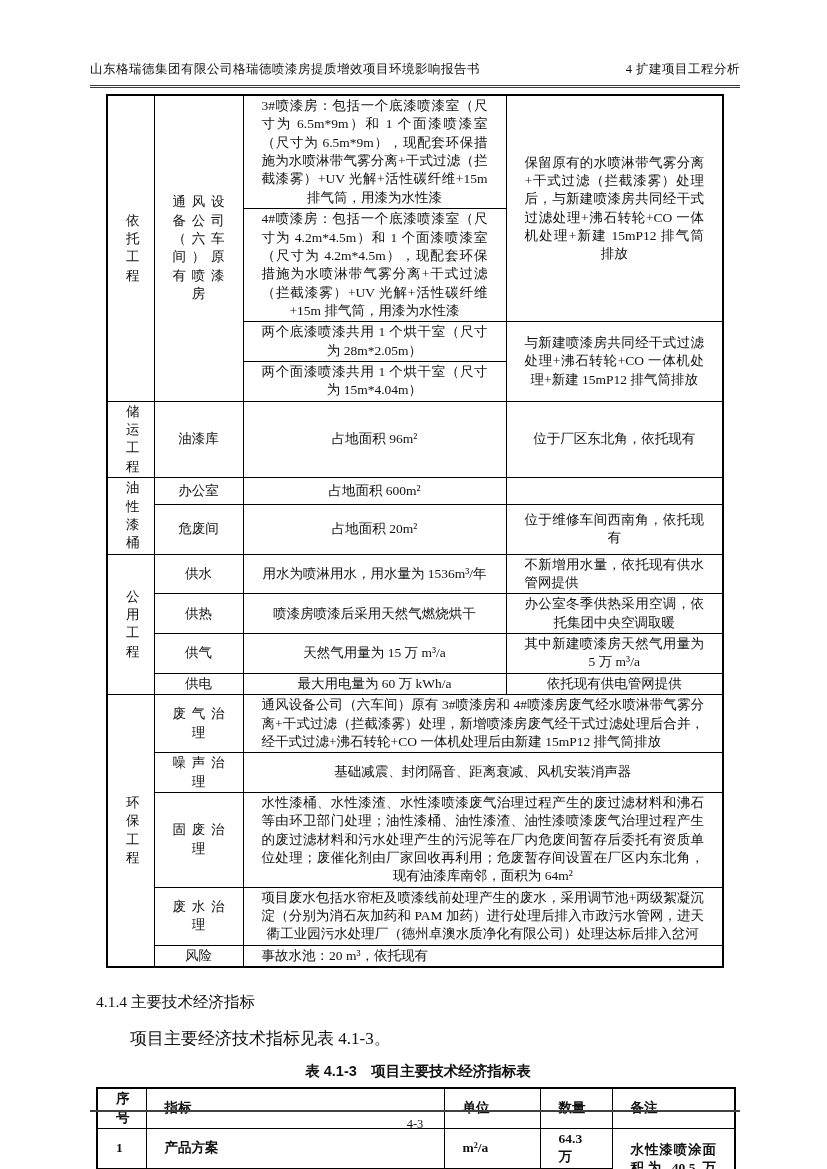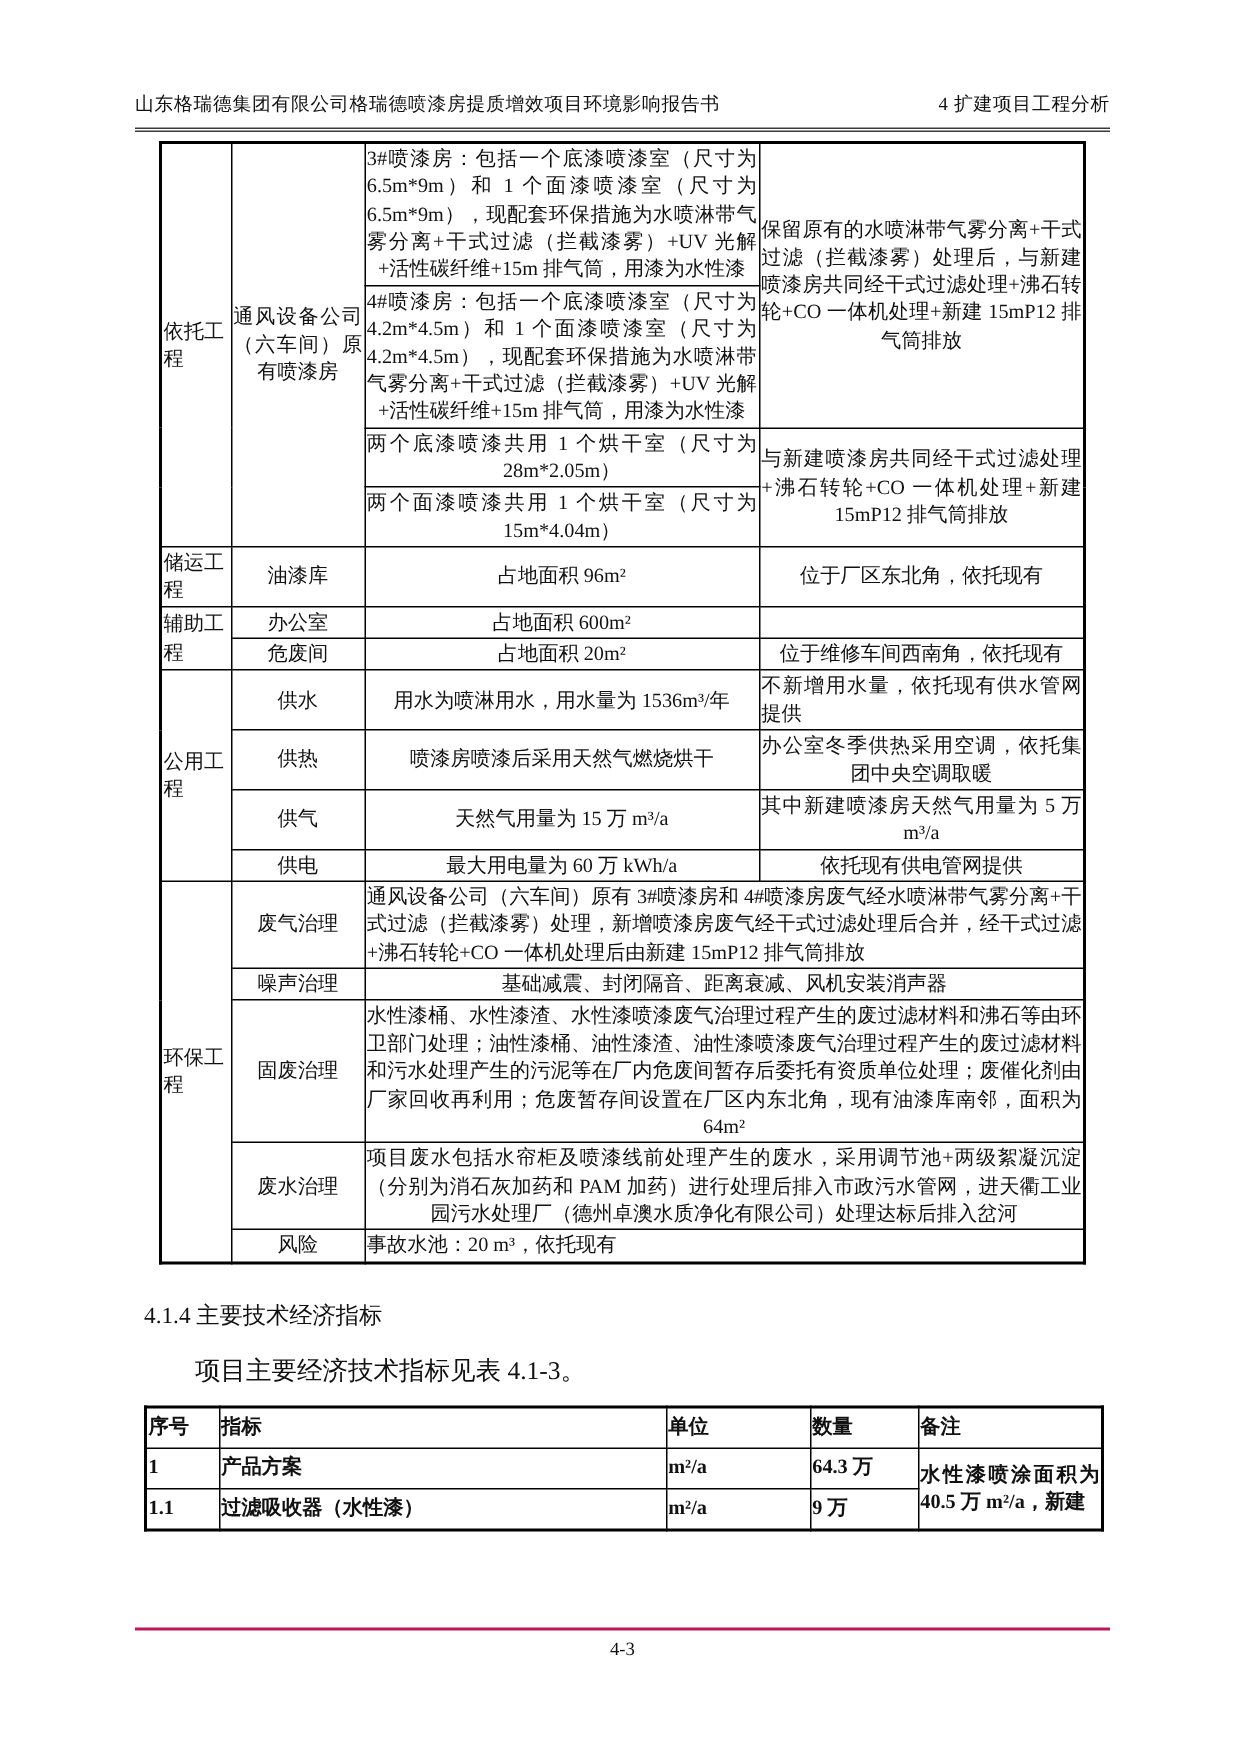--- a/index.html
+++ b/index.html
@@ -14,21 +14,21 @@
     display:flex;justify-content:space-between;align-items:flex-end;
     font-size:12.5px;letter-spacing:.5px;
     padding-bottom:7px;border-bottom:3px double #3a3a3a;
   }
   
   .content{position:absolute;top:94px;left:96px;width:644px;}
   table{border-collapse:collapse;table-layout:fixed;}
   td,th{
     border:1px solid #000;
     font-size:13.5px;line-height:1.36;
-    padding:1px 1px;word-break:break-word;
+    padding:1px 18px;word-break:break-word;
     font-weight:normal;
   }
   .t1{width:616px;margin-left:10px;border:2px solid #000;}
   .t1 col.c1{width:47px;}
   .t1 col.c2{width:89px;}
   .t1 col.c3{width:263px;}
   .t1 col.c4{width:217px;}
   .jc{text-align:justify;text-align-last:center;}
   .jl{text-align:justify;text-align-last:left;}
   .ctr{text-align:left;}
@@ -41,22 +41,22 @@
   }
   .t2{width:638px;border:2px solid #000;}
   .t2 col.c1{width:49px;}
   .t2 col.c2{width:298px;}
   .t2 col.c3{width:96px;}
   .t2 col.c4{width:72px;}
   .t2 col.c5{width:123px;}
   .t2 td{height:24px;font-weight:bold;}
   
   .ftr{
-    position:absolute;left:90px;top:1085px;width:650px;
-    border-top:2px solid #be185d;padding-top:5px;
+    position:absolute;left:90px;top:1110px;width:650px;
+    border-top:2px solid #404040;padding-top:5px;
     font-size:12.5px;
   }
   .ftr .pageno{position:absolute;left:0;right:0;text-align:center;top:5px;}
   .ftr .company{display:block;text-align:right;letter-spacing:1px;}
 </style>
 </head>
 <body>
 
 <div class="hdr">
   <span>山东格瑞德集团有限公司格瑞德喷漆房提质增效项目环境影响报告书</span>
@@ -91,21 +91,21 @@
       </tr>
 
       <tr>
         <td class="ctr">储运工程</td>
         <td class="jc">油漆库</td>
         <td class="jc">占地面积 96m²</td>
         <td class="jc">位于厂区东北角，依托现有</td>
       </tr>
 
       <tr>
-        <td class="ctr" rowspan="2">辅助工程</td>
+        <td class="ctr" rowspan="2">油性漆桶</td>
         <td class="jc">办公室</td>
         <td class="jc">占地面积 600m²</td>
         <td class="jc"></td>
       </tr>
       <tr>
         <td class="jc">危废间</td>
         <td class="jc">占地面积 20m²</td>
         <td class="jc">位于维修车间西南角，依托现有</td>
       </tr>
 
@@ -150,20 +150,21 @@
       </tr>
       <tr>
         <td class="jc">风险</td>
         <td class="jl" colspan="2">事故水池：20 m³，依托现有</td>
       </tr>
     </tbody>
   </table>
 
   <h3 class="h3">4.1.4 主要技术经济指标</h3>
   <p class="para">项目主要经济技术指标见表 4.1-3。</p>
+  <p class="caption">表 4.1-3　项目主要技术经济指标表</p>
 
   <table class="t2">
     <colgroup>
         <col class="c1">
         <col class="c2">
         <col class="c3">
         <col class="c4">
         <col class="c5">
       </colgroup>
     <tbody>

